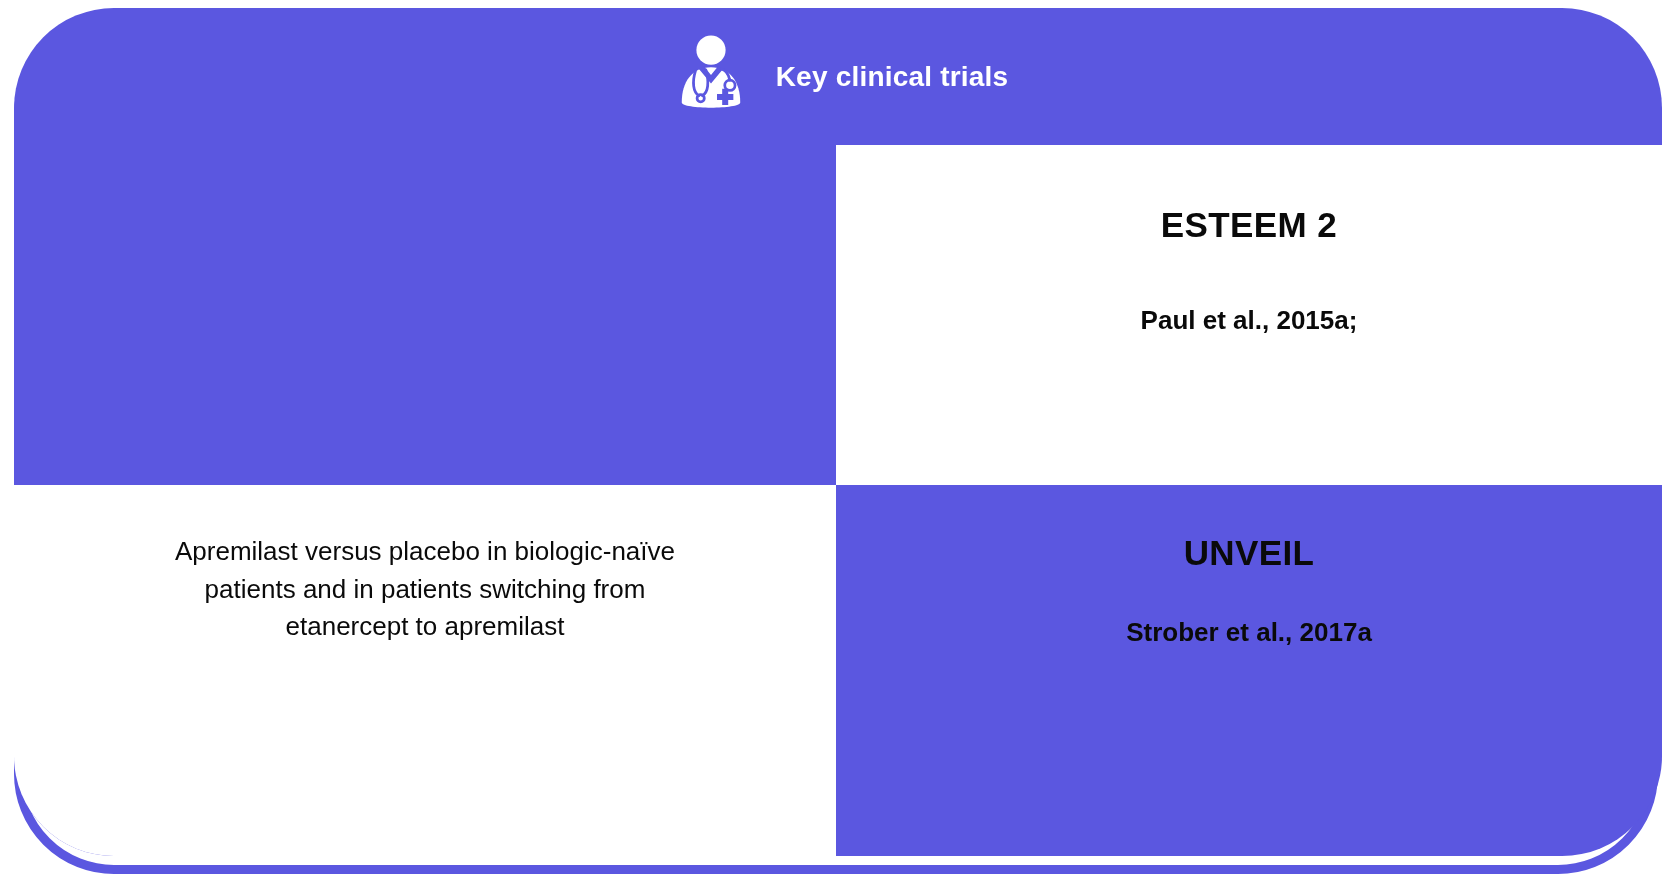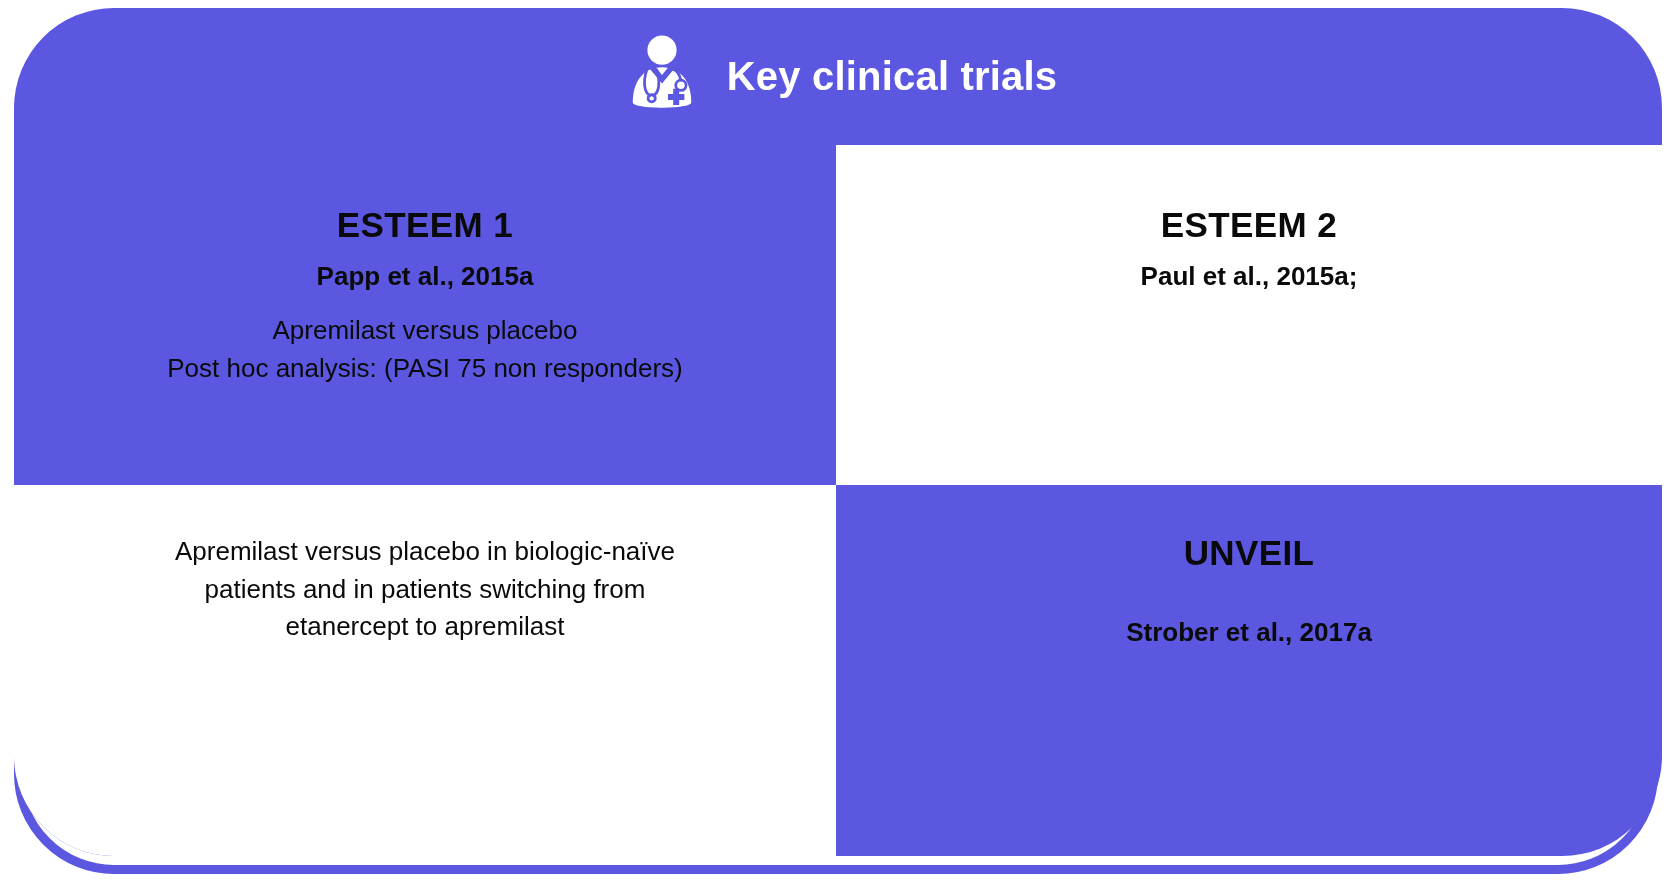--- a/index.html
+++ b/index.html
@@ -59,21 +59,21 @@
   }
   .header-icon {
     width: 86px;
     height: 86px;
     flex: 0 0 auto;
     display: block;
     margin-top: -4px;
   }
   .header-title {
     color: #ffffff;
-    font-size: 40px;
+    font-size: 28px;
     font-weight: bold;
     letter-spacing: 0.2px;
     white-space: nowrap;
   }
 
   
   .cell-white {
     position: absolute;
     background: #ffffff;
   }
@@ -83,21 +83,21 @@
   
   .quad {
     position: absolute;
     box-sizing: border-box;
     display: flex;
     flex-direction: column;
     align-items: center;
     text-align: center;
   }
   .q-tl { left: 0px;   top: 137px; width: 822px; height: 340px; padding: 60px 28px 0 28px; }
-  .q-tr { left: 822px; top: 137px; width: 826px; height: 284px; padding: 60px 28px 0 28px; }
+  .q-tr { left: 822px; top: 137px; width: 826px; height: 284px; padding: 60px 28px 0 28px; gap: 44px; }
   .q-bl { left: 0px;   top: 477px; width: 822px; height: 371px; padding: 48px 28px 0 28px; }
   .q-br { left: 822px; top: 477px; width: 826px; height: 371px; padding: 48px 28px 0 28px; gap: 28px; }
 
   .trial-name {
     font-size: 35px;
     font-weight: bold;
     color: #0a0a0a;
     letter-spacing: 0.4px;
     line-height: 1.15;
     margin: 0 0 16px 0;
@@ -138,26 +138,20 @@
         <circle cx="72" cy="62" r="6" fill="none" stroke="#5b57e0" stroke-width="3.2"></circle>
         <path d="M72 56 C 70 47, 66 44, 62 43" fill="none" stroke="#5b57e0" stroke-width="3.2" stroke-linecap="round"></path>
         <path d="M57 72 h6 v-6 h7 v6 h6 v7 h-6 v6 h-7 v-6 h-6 z" fill="#5b57e0"></path>
       </svg>
       <div class="header-title">Key clinical trials</div>
     </div>
 
     <div class="cell-white cell-tr"></div>
     <div class="cell-white cell-bl"></div>
 
-    <div class="quad q-tl">
-      <div class="trial-name">ESTEEM 1</div>
-      <div class="trial-ref">Papp et al., 2015a</div>
-      <div class="trial-desc">Apremilast versus placebo
-Post hoc analysis: (PASI 75 non responders)</div>
-    </div>
 
     <div class="quad q-tr">
       <div class="trial-name">ESTEEM 2</div>
       <div class="trial-ref">Paul et al., 2015a;</div>
     </div>
 
     <div class="quad q-bl">
       <div class="trial-desc">Apremilast versus placebo in biologic-naïve
 patients and in patients switching from
 etanercept to apremilast</div>

